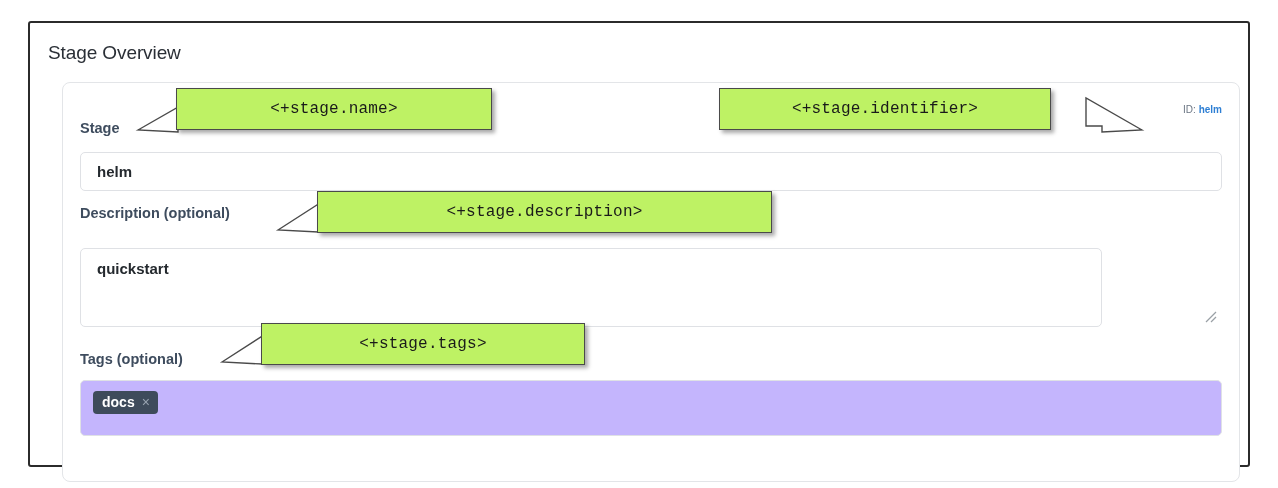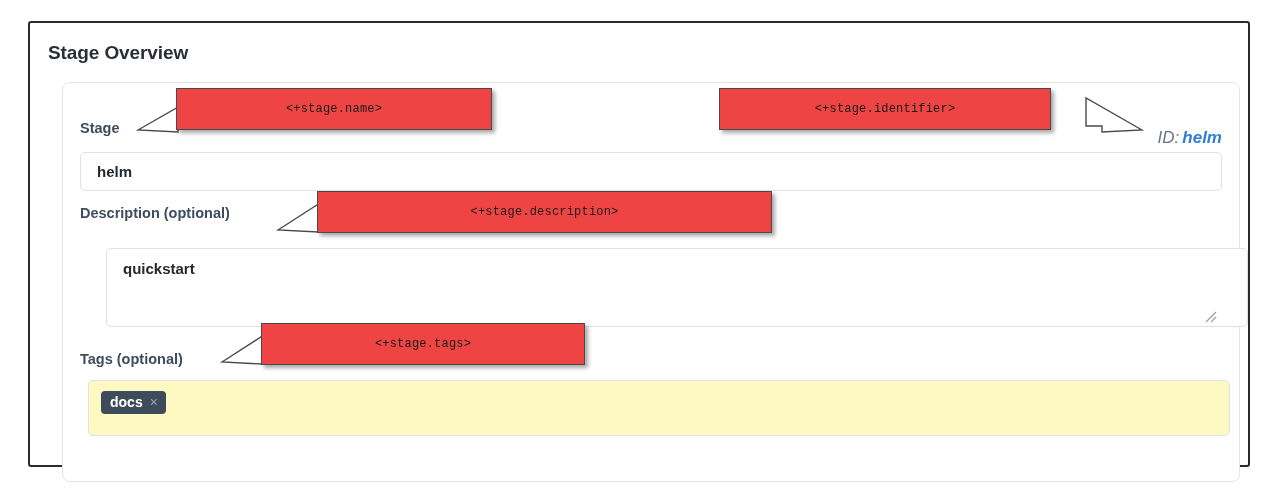--- a/index.html
+++ b/index.html
@@ -31,21 +31,21 @@
     border-radius: 3px;
     background: #ffffff;
     box-sizing: border-box;
   }
 
   .page-title {
     position: absolute;
     left: 48px;
     top: 42px;
     font-size: 19px;
-    font-weight: bold;
+    font-weight: normal;
     color: #2a2f36;
     letter-spacing: -0.1px;
   }
 
   
   .card-panel {
     position: absolute;
     left: 62px;
     top: 82px;
     width: 1178px;
@@ -60,25 +60,24 @@
     position: absolute;
     font-size: 14.5px;
     font-weight: bold;
     color: #3e4c5e;
     white-space: nowrap;
   }
 
   .id-line {
     position: absolute;
     right: 56px;
-    top: 128px;
-    font-size: 17px;
+    top: 104px;
+    font-size: 10px;
     color: #6b7583;
     white-space: nowrap;
-    font-style: italic;
   }
   .id-line .id-label { color: #6b7583; }
   .id-line .id-value {
     color: #2e7fd4;
     font-weight: bold;
     margin-left: 3px;
   }
 
   .text-input {
     position: absolute;
@@ -94,55 +93,54 @@
     font-weight: bold;
     color: #24292e;
     padding: 0 16px;
     outline: none;
   }
 
   .textarea-input {
     position: absolute;
     left: 80px;
     top: 248px;
-    width: 1142px;
+    width: 1022px;
     height: 79px;
     border: 1px solid #dfe1e5;
     border-radius: 5px;
     background: #ffffff;
     box-sizing: border-box;
     font-family: "Liberation Sans", sans-serif;
     font-size: 15px;
     font-weight: bold;
     color: #24292e;
     padding: 11px 16px;
     resize: none;
     outline: none;
     overflow: hidden;
-    margin-left: 26px;
   }
 
   .resize-grip {
     position: absolute;
     left: 1205px;
     top: 311px;
     width: 12px;
     height: 12px;
     pointer-events: none;
   }
 
   .tags-box {
     position: absolute;
-    left: 88px;
+    left: 80px;
     top: 380px;
     width: 1142px;
     height: 56px;
     border: 1px solid #dfe1e5;
     border-radius: 5px;
-    background: #fef9c3;
+    background: #c4b5fd;
     box-sizing: border-box;
     padding: 10px 12px;
   }
 
   .tag-chip {
     display: inline-flex;
     align-items: center;
     background: #3e4b5b;
     color: #ffffff;
     border-radius: 4px;
@@ -155,25 +153,25 @@
     color: #98a3b0;
     margin-left: 7px;
     font-size: 14px;
     font-weight: normal;
     cursor: pointer;
   }
 
   
   .callout {
     position: absolute;
-    background: #ef4444;
+    background: #bef264;
     border: 1px solid #4a4a4a;
     box-shadow: 3px 3px 4px rgba(0,0,0,0.34);
     font-family: "Liberation Mono", monospace;
-    font-size: 12px;
+    font-size: 16px;
     color: #1a1a1a;
     display: flex;
     align-items: center;
     justify-content: center;
     letter-spacing: 0.2px;
     box-sizing: border-box;
     z-index: 20;
   }
   .callout-tail {
     position: absolute;

